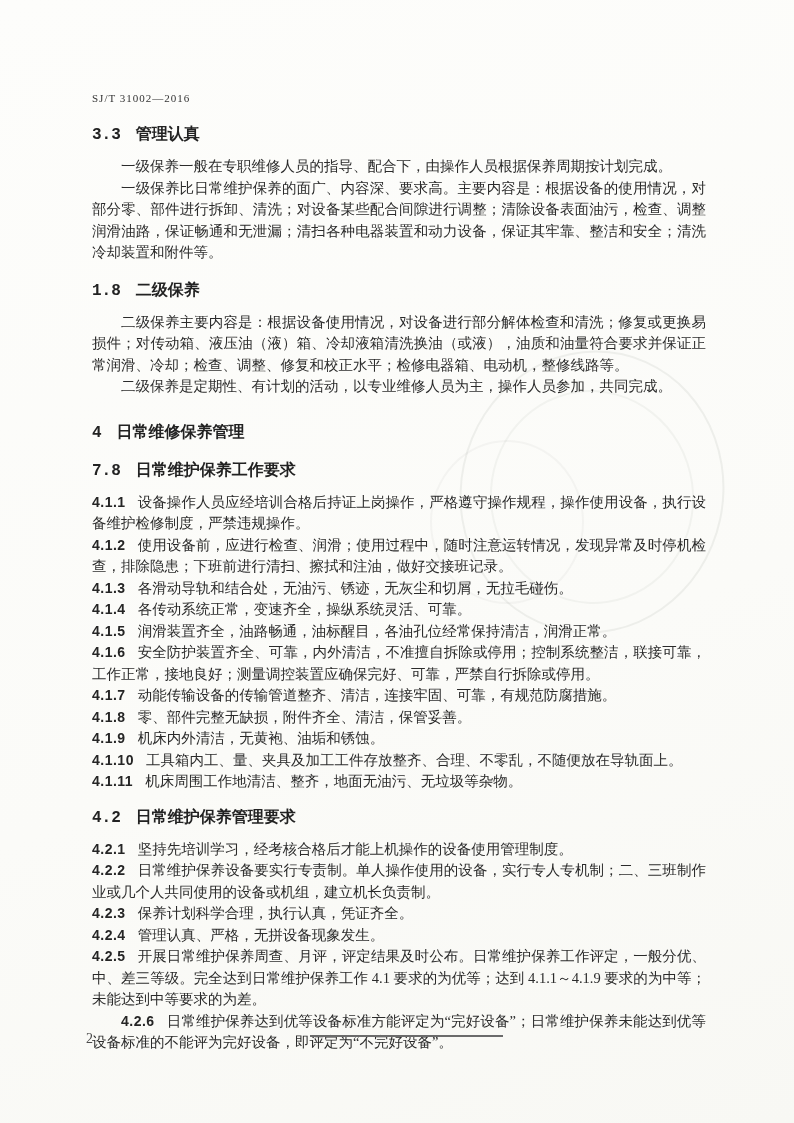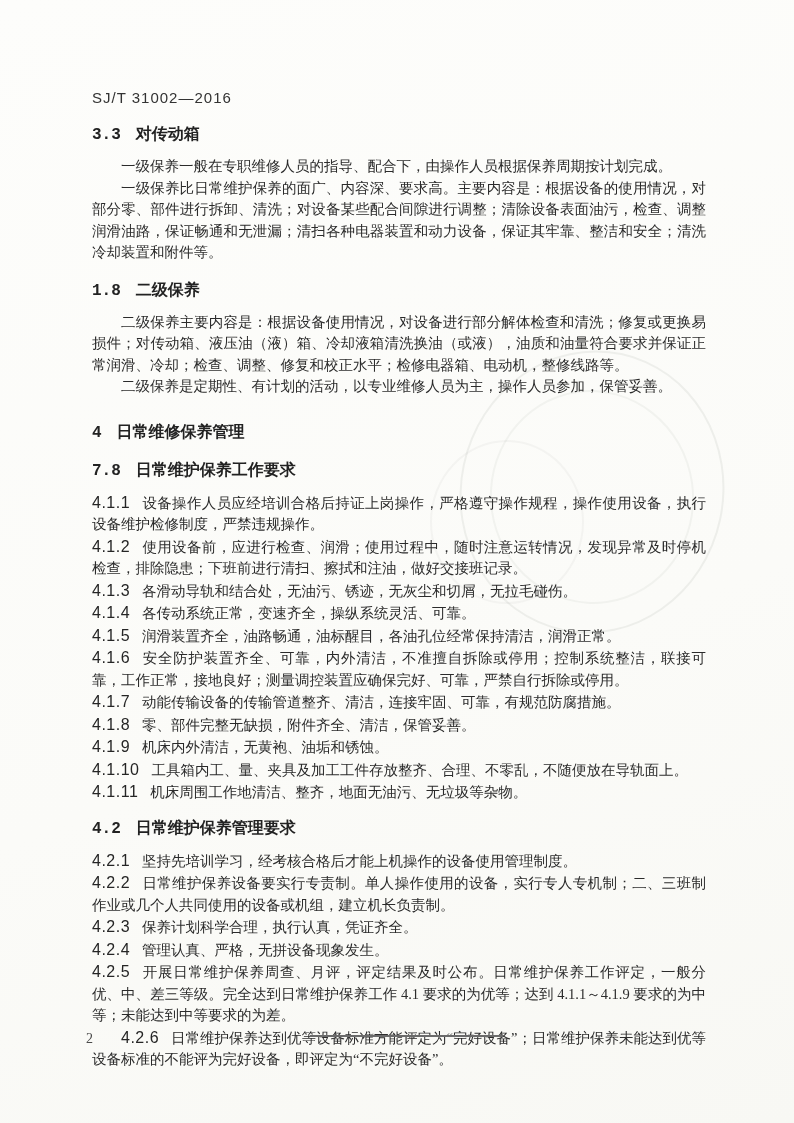--- a/index.html
+++ b/index.html
@@ -11,22 +11,22 @@
     overflow:hidden;
     box-sizing:border-box;
     color:#2b2b2b;
   }
   .content{
     position:absolute;
     left:92px;top:88px;
     width:614px;
   }
   .doc-header{
-    font-family:Liberation Sans, sans-serif;
-    font-size:15px;
+    font-family:Liberation Serif, serif;
+    font-size:11px;
     letter-spacing:1px;
     color:#333;
     line-height:20px;
   }
   .doc-body{margin-top:0;}
   .heading{
     font-family:Liberation Mono, monospace;
     font-weight:bold;
     font-size:16px;
     line-height:22px;
@@ -41,22 +41,22 @@
     font-family:"Liberation Serif","DejaVu Serif",serif;
     font-size:14.5px;
     line-height:21.5px;
     text-align:justify;
     margin:0;
     color:#2b2b2b;
   }
   .para.indent{text-indent:2em;}
   .para .cnum{
     font-family:"Liberation Sans","DejaVu Sans",sans-serif;
-    font-weight:400;
-    font-size:16px;
+    font-weight:700;
+    font-size:14px;
     margin-right:12px;
     letter-spacing:0.5px;
     color:#252525;
   }
   .heading.sub4-2{margin-top:14px;text-align:center;}
   
   .watermark{
     position:absolute;left:420px;top:320px;width:330px;height:360px;
     pointer-events:none;
   }
@@ -90,30 +90,30 @@
     <div class="arc1"></div>
     <div class="arc2"></div>
     <div class="arc3"></div>
   </div>
 
   <div class="content">
     <div class="doc-header">SJ/T 31002—2016</div>
     <div class="doc-body">
         <div class="heading">
           <span class="hnum">3.3</span>
-          <span class="htitle">对传动箱</span>
+          <span class="htitle">管理认真</span>
         </div>
         <p class="para indent">一级保养一般在专职维修人员的指导、配合下，由操作人员根据保养周期按计划完成。</p>
         <p class="para indent">一级保养比日常维护保养的面广、内容深、要求高。主要内容是：根据设备的使用情况，对部分零、部件进行拆卸、清洗；对设备某些配合间隙进行调整；清除设备表面油污，检查、调整润滑油路，保证畅通和无泄漏；清扫各种电器装置和动力设备，保证其牢靠、整洁和安全；清洗冷却装置和附件等。</p>
         <div class="heading">
           <span class="hnum">1.8</span>
           <span class="htitle">二级保养</span>
         </div>
         <p class="para indent">二级保养主要内容是：根据设备使用情况，对设备进行部分解体检查和清洗；修复或更换易损件；对传动箱、液压油（液）箱、冷却液箱清洗换油（或液），油质和油量符合要求并保证正常润滑、冷却；检查、调整、修复和校正水平；检修电器箱、电动机，整修线路等。</p>
-        <p class="para indent">二级保养是定期性、有计划的活动，以专业维修人员为主，操作人员参加，保管妥善。</p>
+        <p class="para indent">二级保养是定期性、有计划的活动，以专业维修人员为主，操作人员参加，共同完成。</p>
         <div class="heading chapter">
           <span class="hnum">4</span>
           <span class="htitle">日常维修保养管理</span>
         </div>
         <div class="heading">
           <span class="hnum">7.8</span>
           <span class="htitle">日常维护保养工作要求</span>
         </div>
         <p class="para"><span class="cnum">4.1.1</span>设备操作人员应经培训合格后持证上岗操作，严格遵守操作规程，操作使用设备，执行设备维护检修制度，严禁违规操作。</p>
         <p class="para"><span class="cnum">4.1.2</span>使用设备前，应进行检查、润滑；使用过程中，随时注意运转情况，发现异常及时停机检查，排除隐患；下班前进行清扫、擦拭和注油，做好交接班记录。</p>

